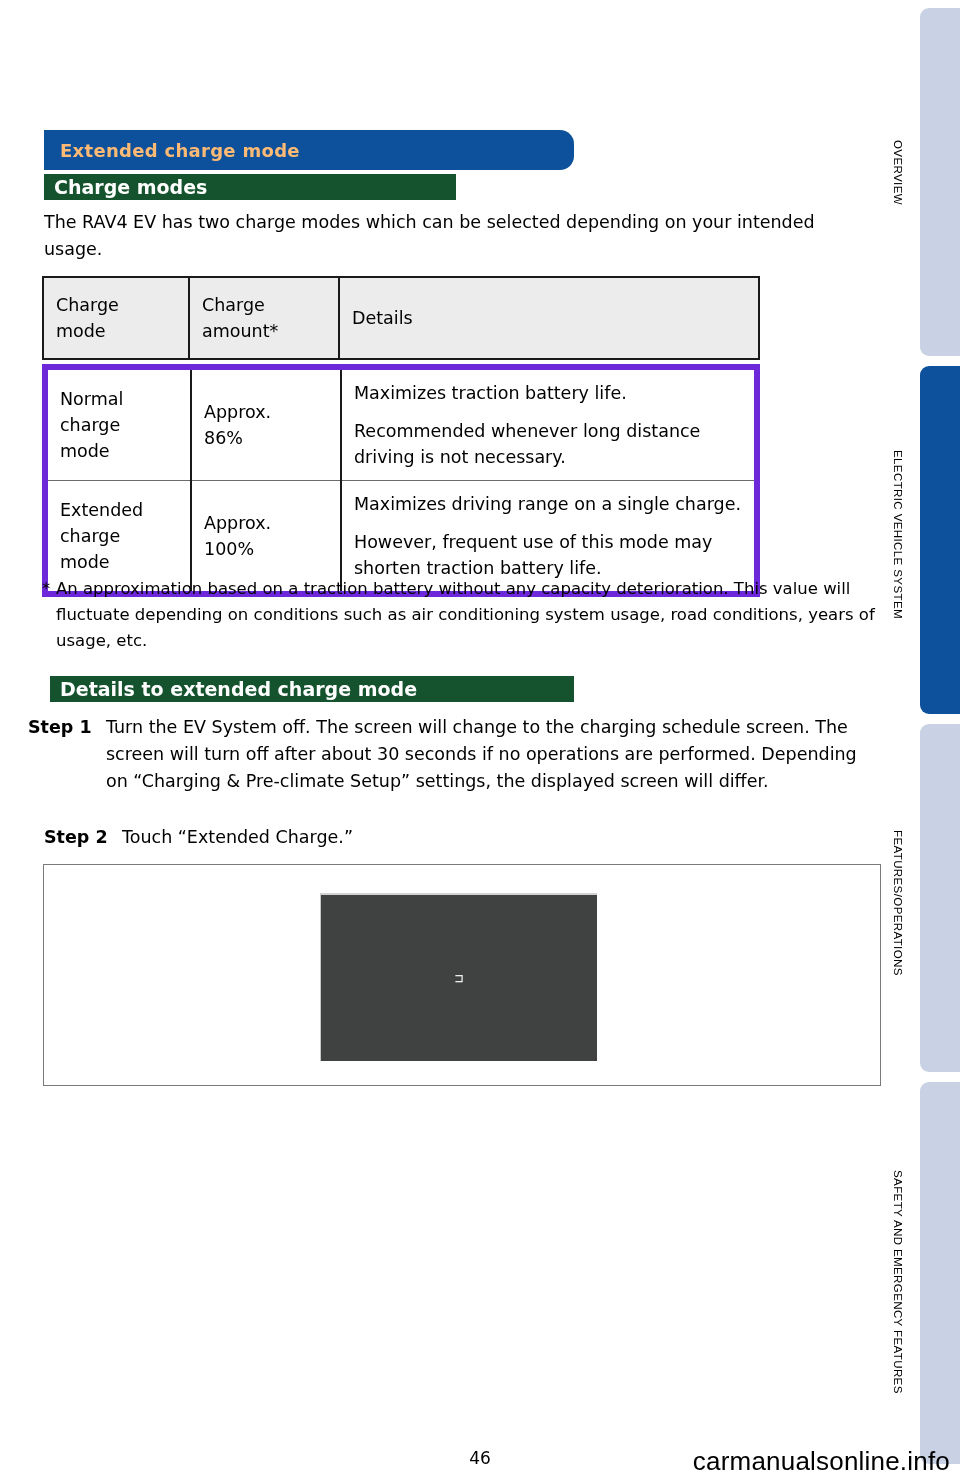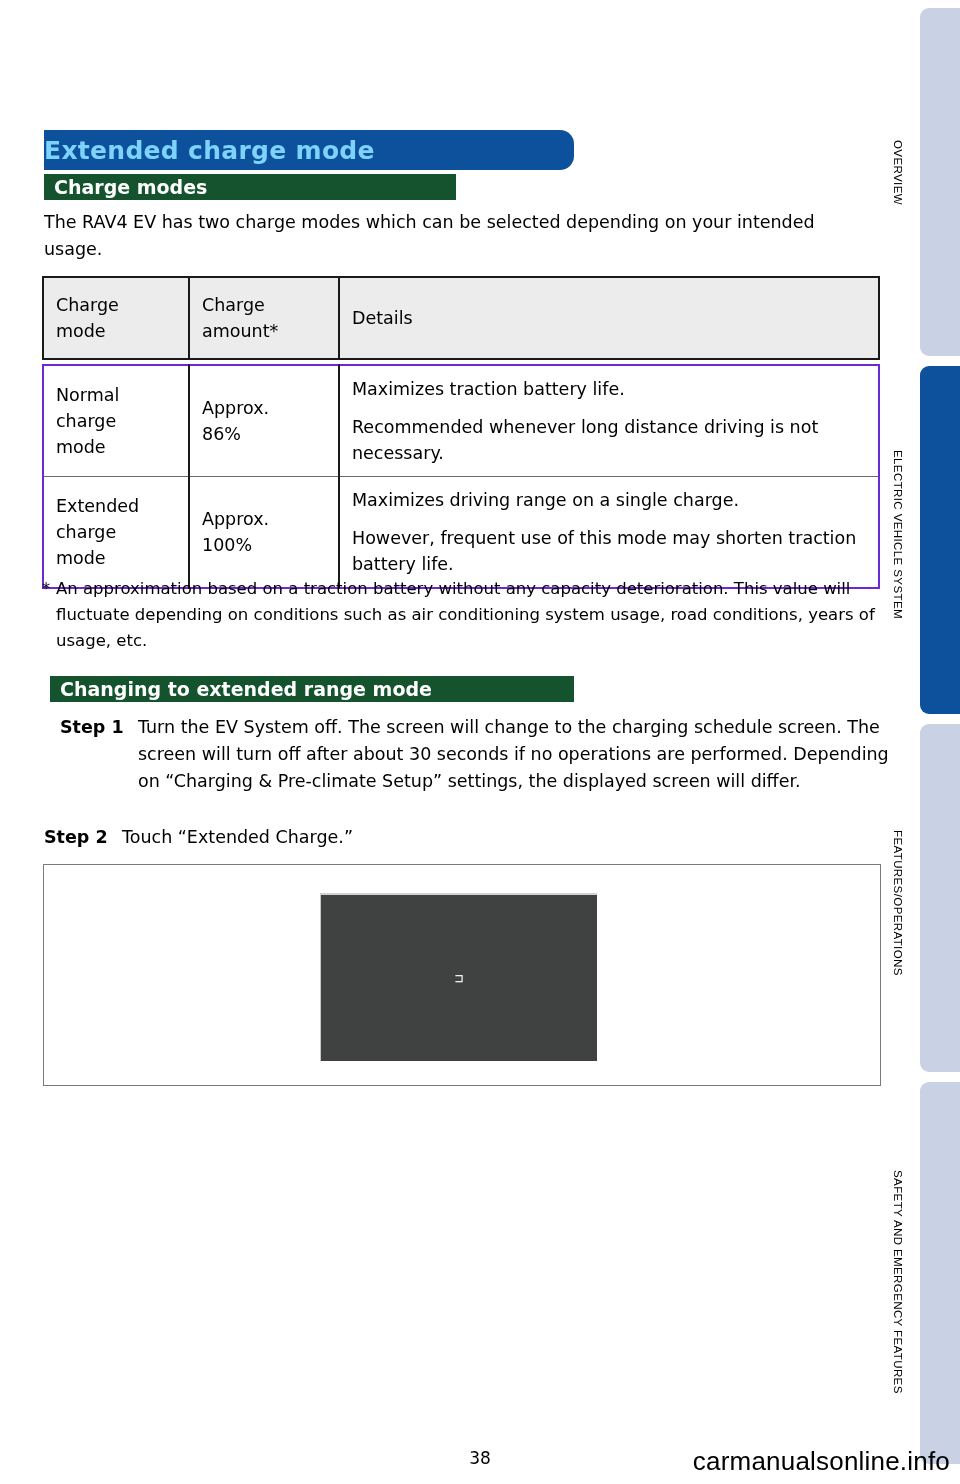--- a/index.html
+++ b/index.html
@@ -68,23 +68,24 @@
     left: 44px;
     top: 130px;
     width: 530px;
     height: 40px;
     background: #0d509b;
     border-radius: 0 14px 14px 0;
     display: flex;
     align-items: center;
   }
   .title-bar .title-text {
-    color: #7dd3fc;
-    font-size: 25px;
+    color: #fdba74;
+    font-size: 18px;
     font-weight: bold;
+    padding-left: 16px;
     letter-spacing: .3px;
     font-family: "DejaVu Sans", sans-serif;
   }
 
   
   .section-bar {
     position: absolute;
     height: 26px;
     background: #14532d;
     display: flex;
@@ -127,33 +128,33 @@
   .footnote .fn-body {
     display: block;
     padding-left: 14px;
   }
 
   
   .modes-table {
     position: absolute;
     left: 42px;
     top: 276px;
-    width: 838px;
+    width: 718px;
   }
   .tbl-head, .tbl-body {
     width: 100%;
     border-collapse: collapse;
     table-layout: fixed;
   }
   .tbl-head {
     border: 2px solid #1a1a1a;
     background: #ececec;
   }
   .tbl-body {
-    border: 2px solid #6d28d9;
+    border: 6px solid #6d28d9;
     background: #ffffff;
     margin-top: 4px;
   }
   .tbl-head td, .tbl-body td {
     border: 1.5px solid #1a1a1a;
     vertical-align: middle;
     font-size: 17.5px;
     line-height: 26px;
     padding: 10px 12px;
     font-family: "DejaVu Sans", sans-serif;
@@ -187,21 +188,21 @@
     position: absolute;
     left: 0;
     top: 0;
     font-weight: bold;
     white-space: nowrap;
   }
   .step .step-text {
     display: block;
     padding-left: 78px;
   }
-  .step-1 { left: 60px; top: 714px; width: 830px; }
+  .step-1 { left: 28px; top: 714px; width: 830px; }
   .step-2 { left: 44px; top: 824px; width: 830px; }
 
   
   .fig-frame {
     position: absolute;
     left: 43px;
     top: 864px;
     width: 836px;
     height: 220px;
     border: 1.5px solid #7a7a7a;
@@ -341,35 +342,35 @@
     </tbody>
       </table>
   </div>
 
   <div class="footnote">
     <span class="fn-star">*</span>
     <span class="fn-body">An approximation based on a traction battery without any capacity deterioration. This value will fluctuate depending on conditions such as air conditioning system usage, road conditions, years of usage, etc.</span>
   </div>
 
   <div class="section-bar sec-changing">
-    <span class="section-text">Changing to extended range mode</span>
+    <span class="section-text">Details to extended charge mode</span>
   </div>
 
   <div class="step step-1">
     <span class="step-label">Step 1</span>
     <span class="step-text">Turn the EV System off. The screen will change to the charging schedule screen. The screen will turn off after about 30 seconds if no operations are performed. Depending on “Charging &amp; Pre-climate Setup” settings, the displayed screen will differ.</span>
   </div>
 
   <div class="step step-2">
     <span class="step-label">Step 2</span>
     <span class="step-text">Touch “Extended Charge.”</span>
   </div>
 
   <div class="fig-frame">
     <div class="fig-screen">
       <span class="fig-glyph">⊐</span>
     </div>
   </div>
 
-  <div class="page-number">38</div>
+  <div class="page-number">46</div>
   <div class="watermark">carmanualsonline.info</div>
 
 </div>
 
 </body></html>

